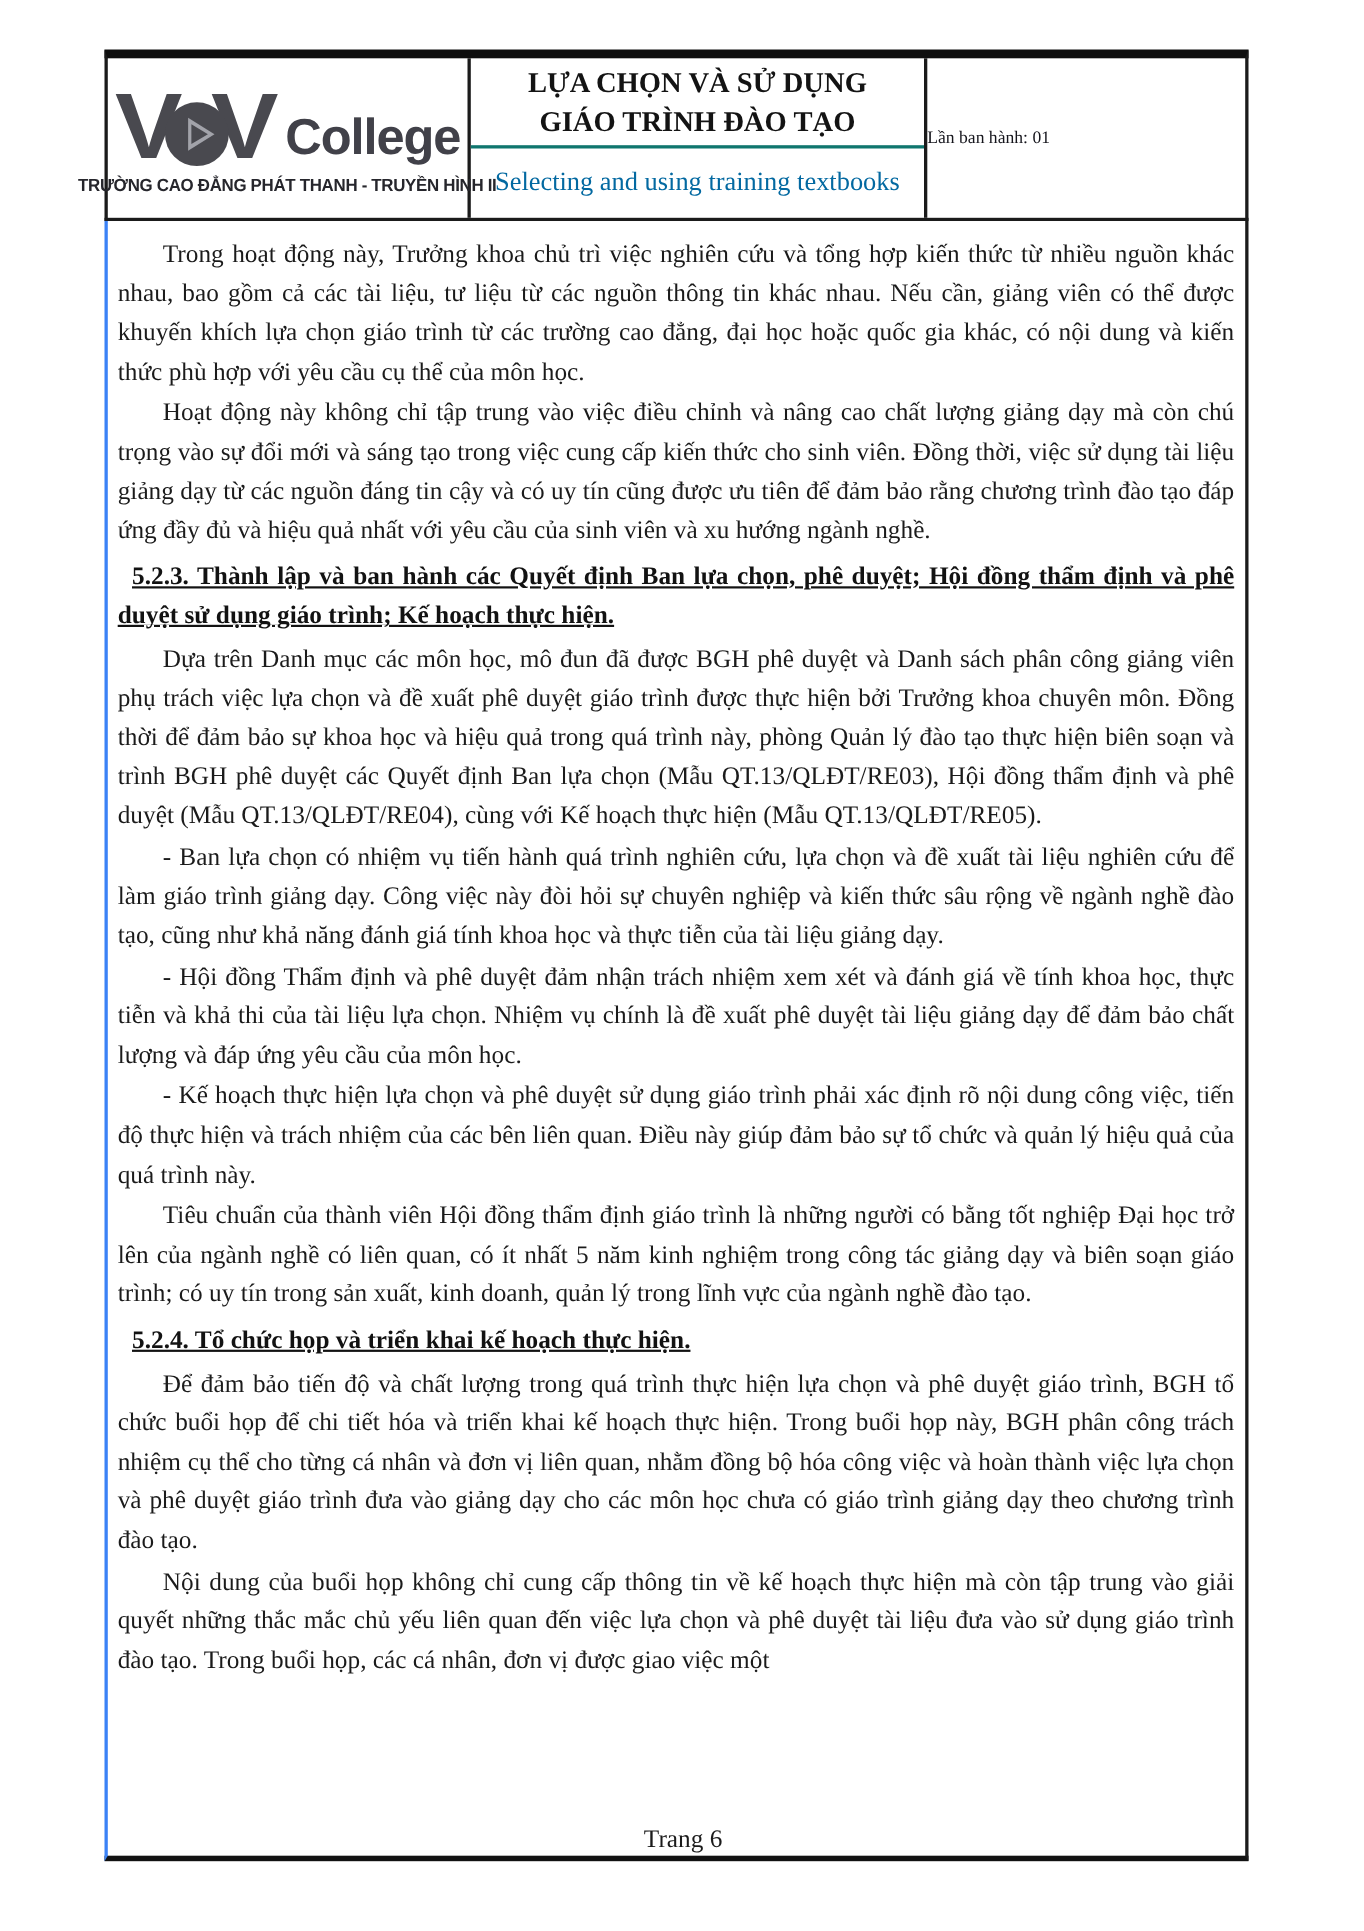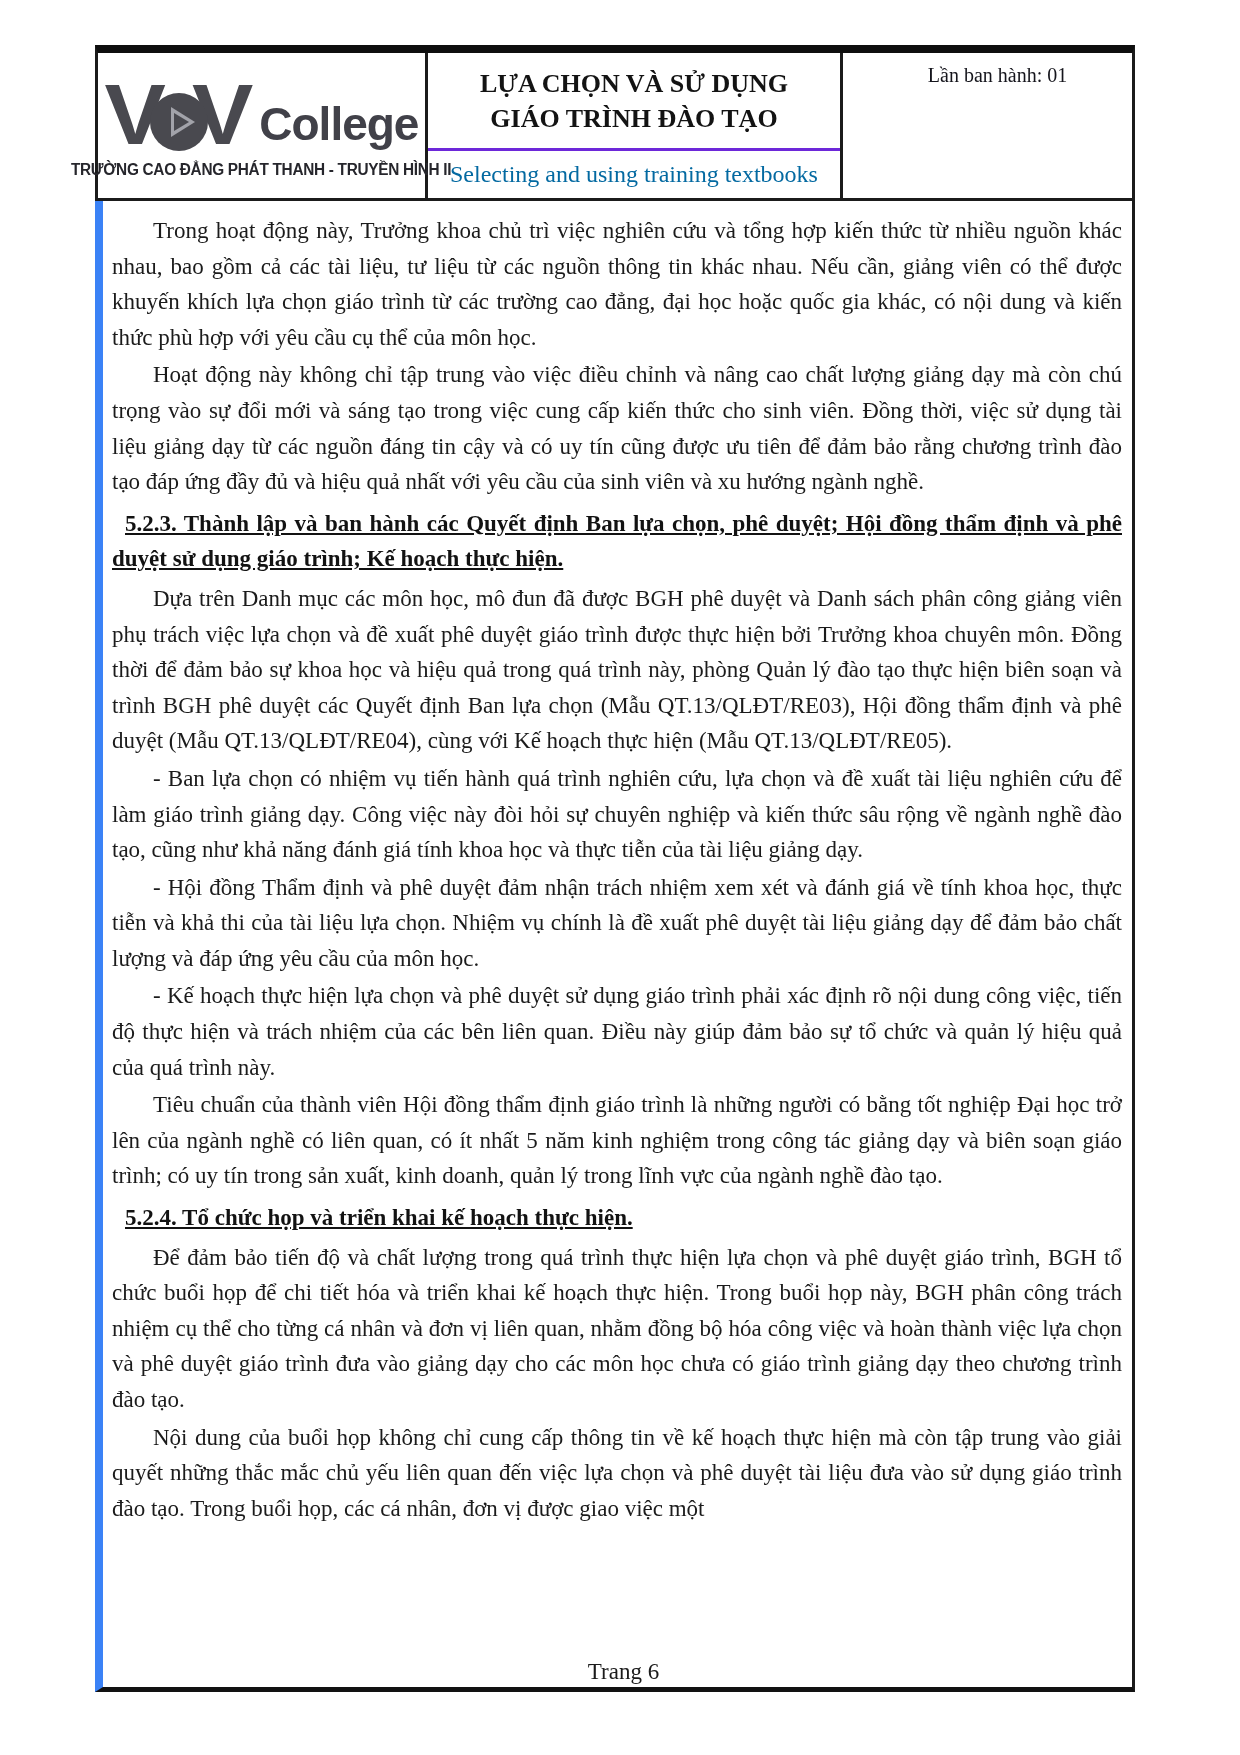--- a/index.html
+++ b/index.html
@@ -92,51 +92,50 @@
     transform: scaleX(0.96);
     margin-top: 2px;
   }
 
   .hdr-cell-title {
     width: 415px;
     border-right: 3px solid #1b1b1b;
     display: flex; flex-direction: column;
   }
   .hdr-title-vn {
-    height: 98px;
-    border-bottom: 3px solid #6d28d9;
+    height: 82px;
+    border-bottom: 3px solid #0f766e;
     display: flex; flex-direction: column;
     align-items: center; justify-content: center;
     font-weight: 700;
     font-size: 26px;
     line-height: 35px;
     color: #131313;
     text-align: right;
   }
   .hdr-title-en {
     flex: 1;
     display: flex; align-items: center; justify-content: center;
     font-size: 24px;
     color: #0369a1;
   }
 
   .hdr-cell-issue {
     flex: 1;
-    display: flex; flex-direction: row;
+    display: flex; flex-direction: column;
     justify-content: center;
-    padding-left: 20px;
-    font-size: 20px;
+    font-size: 16px;
     color: #15151c;
   }
   .hdr-issue-line { line-height: 45px; }
 
   
   .body-box {
     position: relative;
-    border-left: 8px solid #3b82f6;
+    border-left: 3px solid #3b82f6;
     border-right: 3px solid #1b1b1b;
     border-bottom: 5px solid #121212;
     height: 1491px;
     padding: 10px 10px 40px 9px;
     background: #fff;
     overflow: hidden;
   }
   .paragraphs p {
     font-size: 23px;
     line-height: 35.6px;

